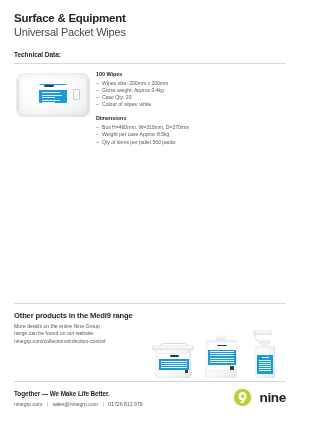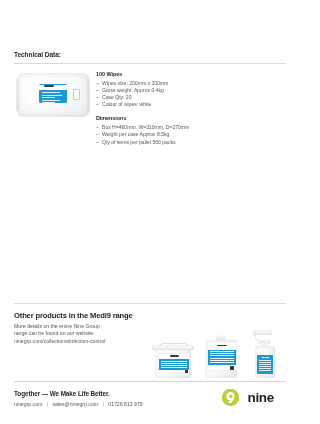--- a/index.html
+++ b/index.html
@@ -374,21 +374,21 @@
     left: 14px;
     top: 401px;
     font-size: 5.2px;
     letter-spacing: -0.02px;
     color: #58595b;
   }
   .footer-contact .sep { padding: 0 3px; color: #9a9a9a; }
 
   .logo {
     position: absolute;
-    right: 26px;
+    right: 14px;
     top: 389px;
     display: flex;
     align-items: center;
     gap: 8px;
   }
   .logo-mark {
     width: 17px;
     height: 17px;
     border-radius: 50%;
     background: #b5d334;
@@ -402,20 +402,24 @@
     letter-spacing: -0.3px;
     color: #231f20;
     line-height: 13.5px;
   }
 </style>
 </head>
 <body>
 
 <div class="page">
 
+  <div class="header">
+    <div class="title">Surface &amp; Equipment</div>
+    <div class="subtitle">Universal Packet Wipes</div>
+  </div>
 
   <div class="tech-head">Technical Data:</div>
   <div class="rule rule-tech"></div>
 
   <div class="packet-wrap">
     <div class="packet">
       <div class="packet-seam-l"></div>
       <div class="packet-seam-r"></div>
       <div class="packet-label">
         <div class="packet-label-top">

